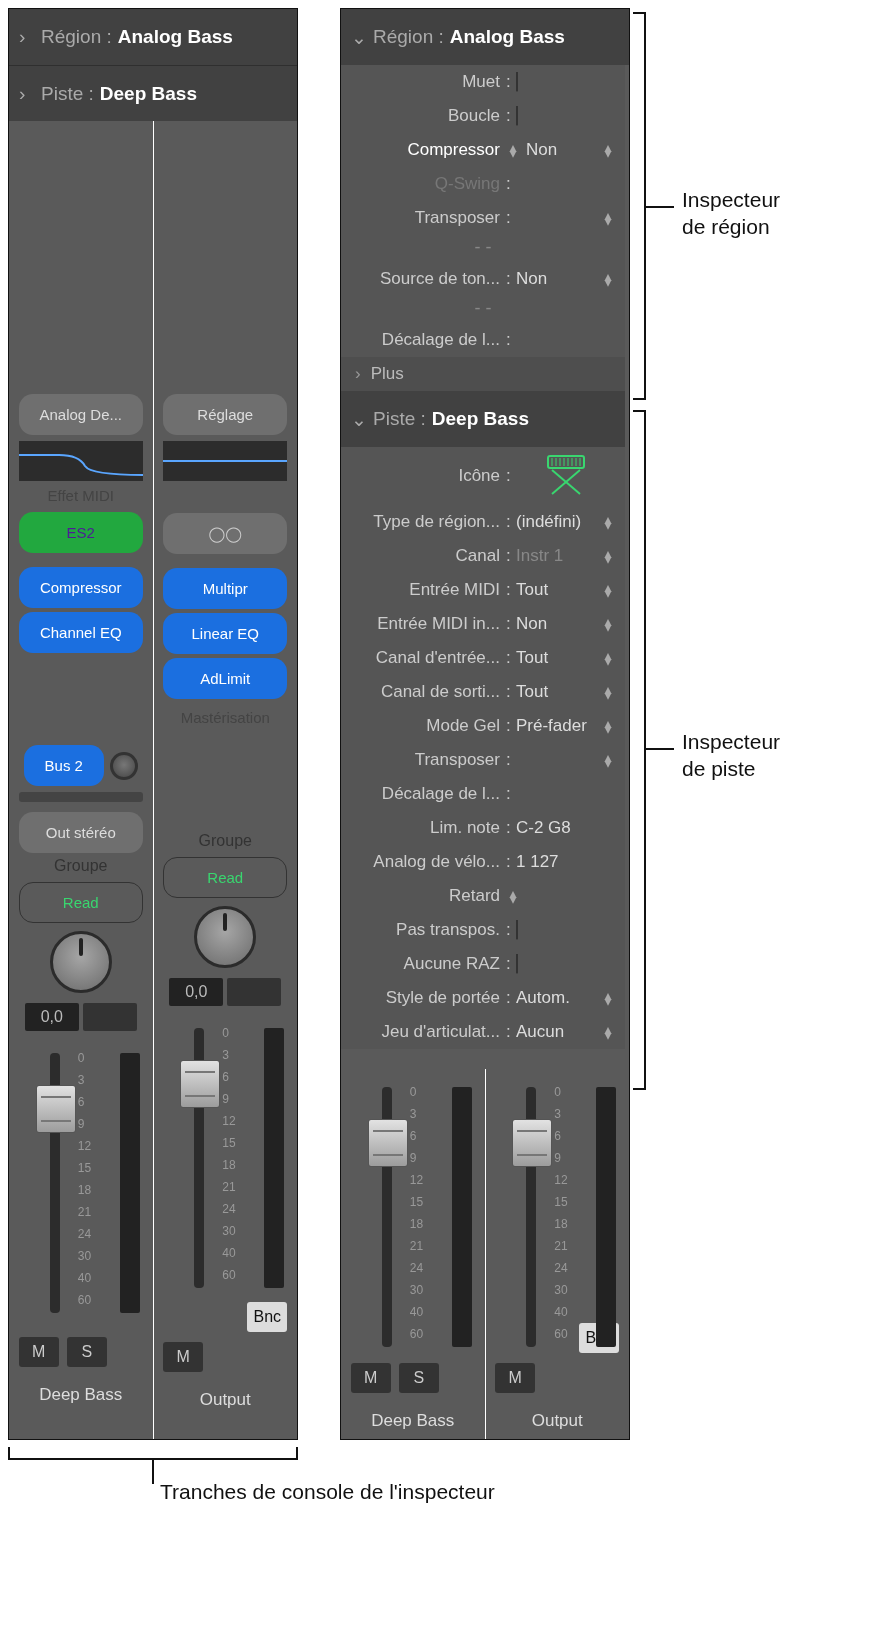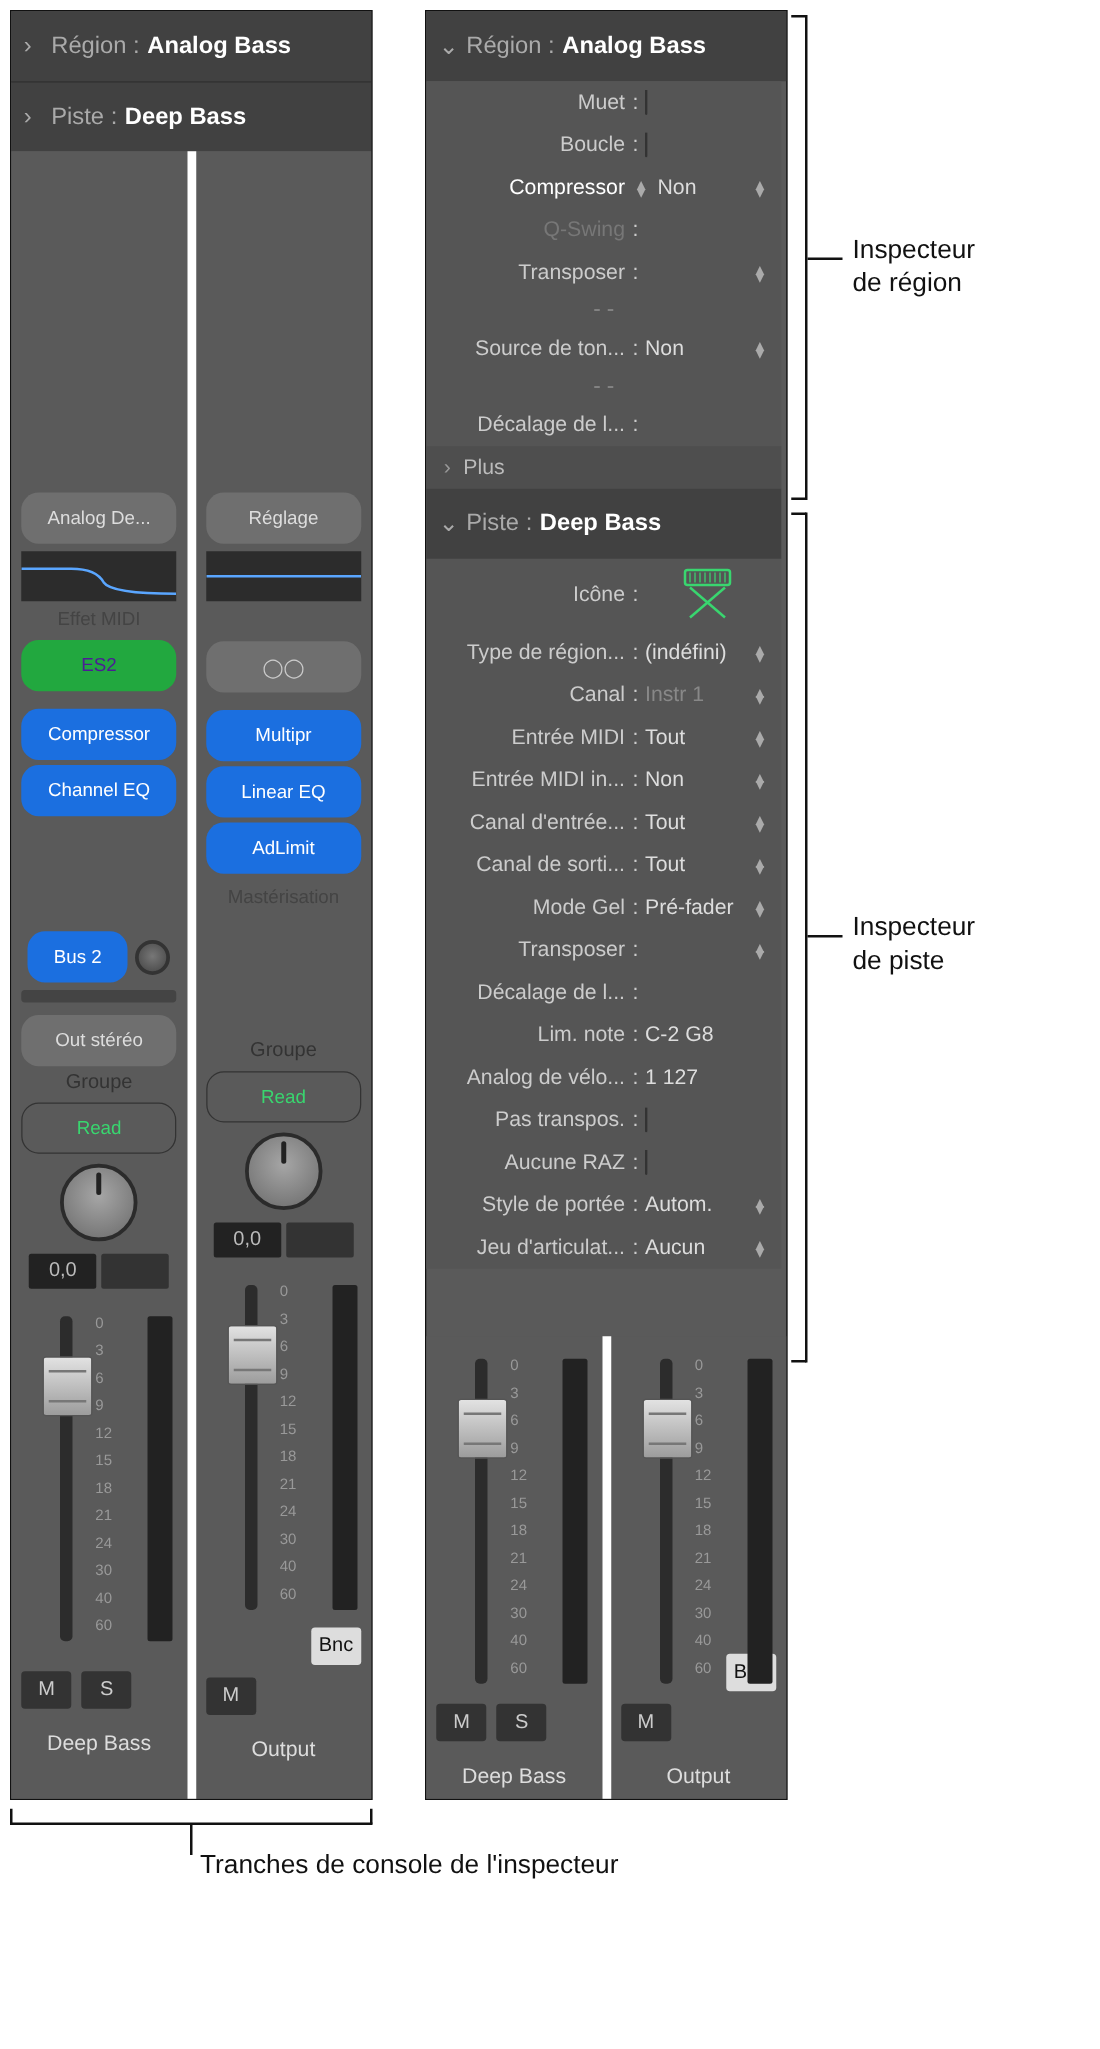--- a/index.html
+++ b/index.html
@@ -12,21 +12,21 @@
 
   
   .header-row { display:flex; align-items:center; height:56px; background:#414141; padding:0 10px; font-size:19px; }
   .header-row .arrow { width:22px; color:#aaa; }
   .header-row .lbl { color:#aaa; margin-right:6px; white-space:nowrap; }
   .header-row .val { color:#fff; font-weight:600; white-space:nowrap;text-align:right; }
 
   .strip-area { display:flex; height: calc(100% - 112px); }
   .panel-left .strip-area { height: calc(100% - 112px); }
   .strip { flex:1; background:#5a5a5a; position:relative; display:flex; flex-direction:column; align-items:center; padding-top:6px; }
-  .strip + .strip { border-left:7px solid #ffffff; }
+  .strip + .strip { border-left:1px solid #ffffff; }
 
   .pill { width:124px; height:41px; border-radius:14px; background:#6f6f6f; color:#e8e8e8; font-size:15px; display:flex; align-items:center; justify-content:center; margin:2px 0; overflow:hidden; white-space:nowrap; }
   .pill.green { background:#22a83f; color:#4c1d95; }
   .pill.blue { background:#1b6fe0; color:#fff; }
   .pill.dim { background:#6f6f6f; color:#ccc; }
   .pill.grey { background:#6f6f6f; color:#ddd; }
   .pill.darkline { border:1px solid #333; background:#5a5a5a; }
 
   .sublabel { font-size:15px; color:#444; margin: 2px 0 6px; }
   .eq-thumb { width:124px; height:40px; background:#2c2c2c; margin:4px 0; position:relative; overflow:hidden; }
@@ -410,20 +410,25 @@
           <span class="k">Lim. note</span>
           <span class="c">:</span>
           <span class="v">C-2  G8</span>
         </div>
       <div class="param-row">
           <span class="k">Analog de vélo...</span>
           <span class="c">:</span>
           <span class="v">1  127</span>
         </div>
       <div class="param-row">
+          <span class="k">Retard</span>
+          <span class="chev"></span>
+          <span class="v"></span>
+        </div>
+      <div class="param-row">
           <span class="k">Pas transpos.</span>
           <span class="c">:</span>
           <span class="v"><span class="checkbox"></span></span>
         </div>
       <div class="param-row">
           <span class="k">Aucune RAZ</span>
           <span class="c">:</span>
           <span class="v"><span class="checkbox"></span></span>
         </div>
       <div class="param-row">

